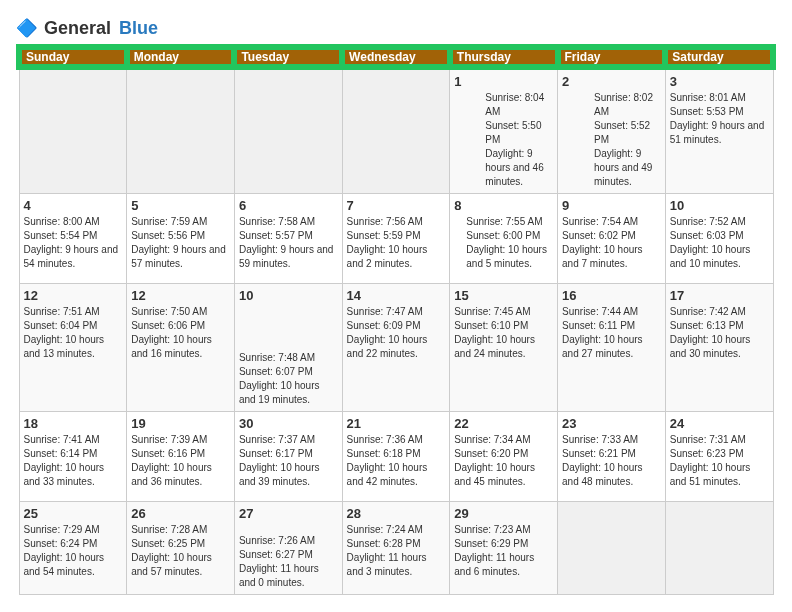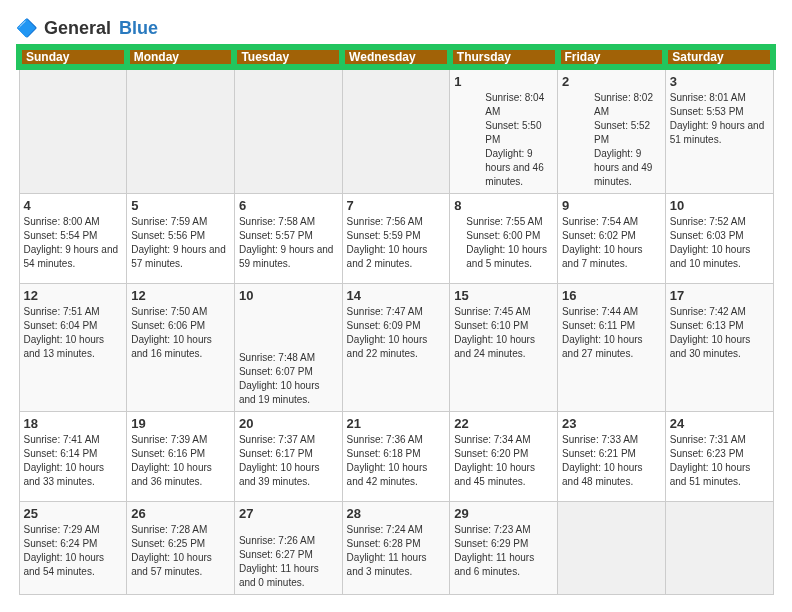--- a/index.html
+++ b/index.html
@@ -237,21 +237,21 @@
 Sunset: 6:14 PM
 Daylight: 10 hours and 33 minutes.</div>
         </td>
         <td>
           <span class="day-number">19</span>
           <div class="cell-text" style="white-space: pre-line;">Sunrise: 7:39 AM
 Sunset: 6:16 PM
 Daylight: 10 hours and 36 minutes.</div>
         </td>
         <td>
-          <span class="day-number">20</span>
+          <span class="day-number">30</span>
           <div class="cell-text" style="white-space: pre-line;">Sunrise: 7:37 AM
 Sunset: 6:17 PM
 Daylight: 10 hours and 39 minutes.</div>
         </td>
         <td>
           <span class="day-number">21</span>
           <div class="cell-text" style="white-space: pre-line;">Sunrise: 7:36 AM
 Sunset: 6:18 PM
 Daylight: 10 hours and 42 minutes.</div>
         </td>

